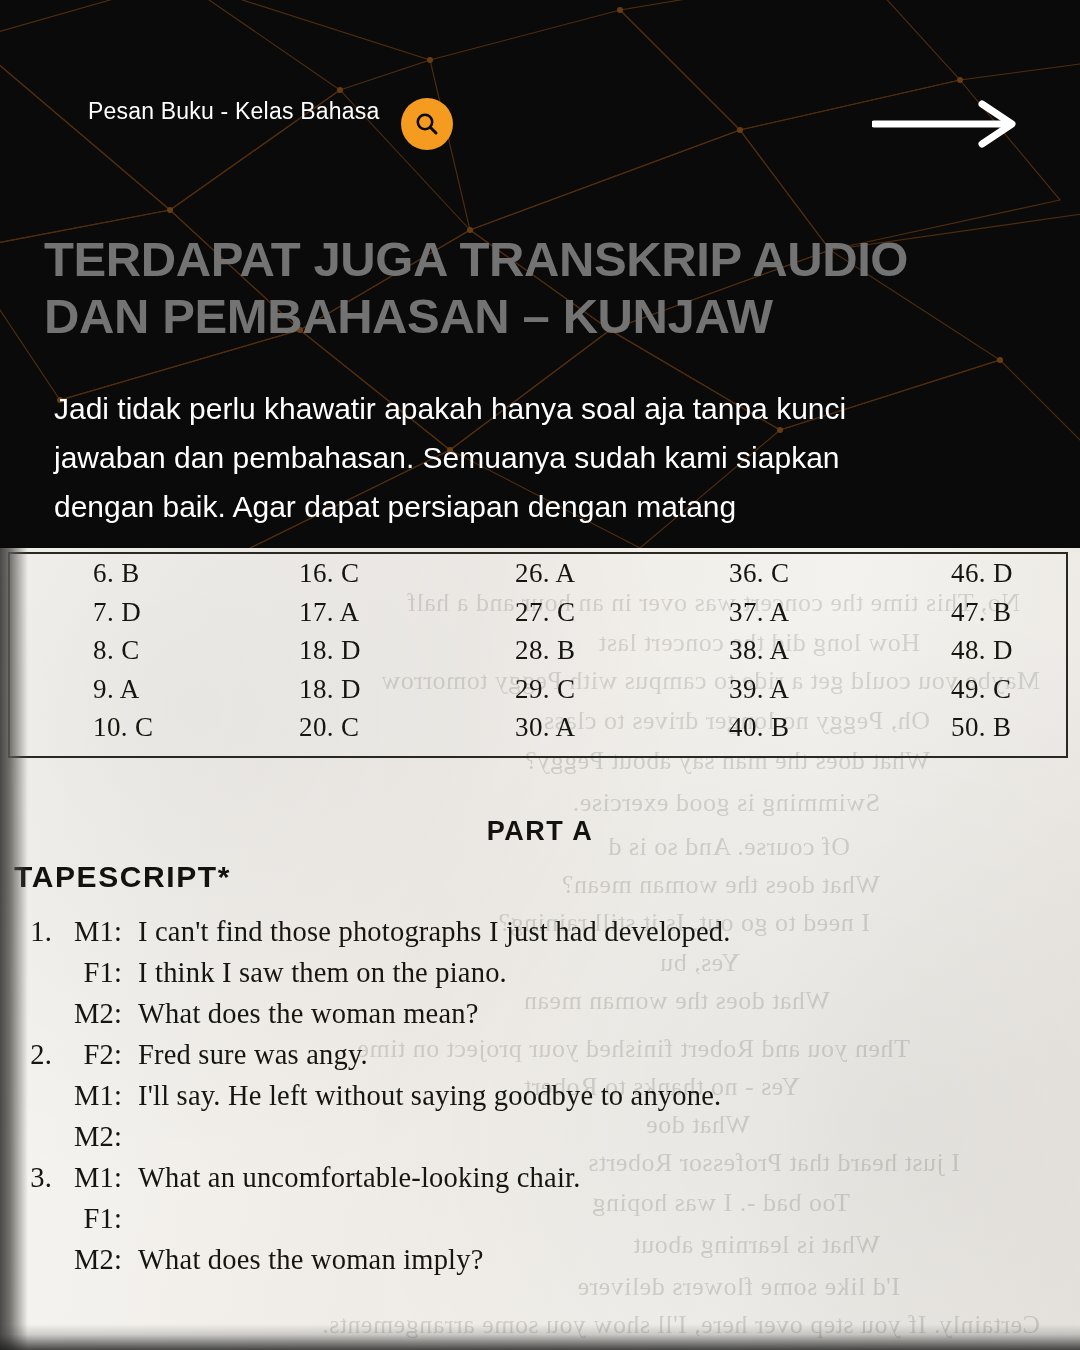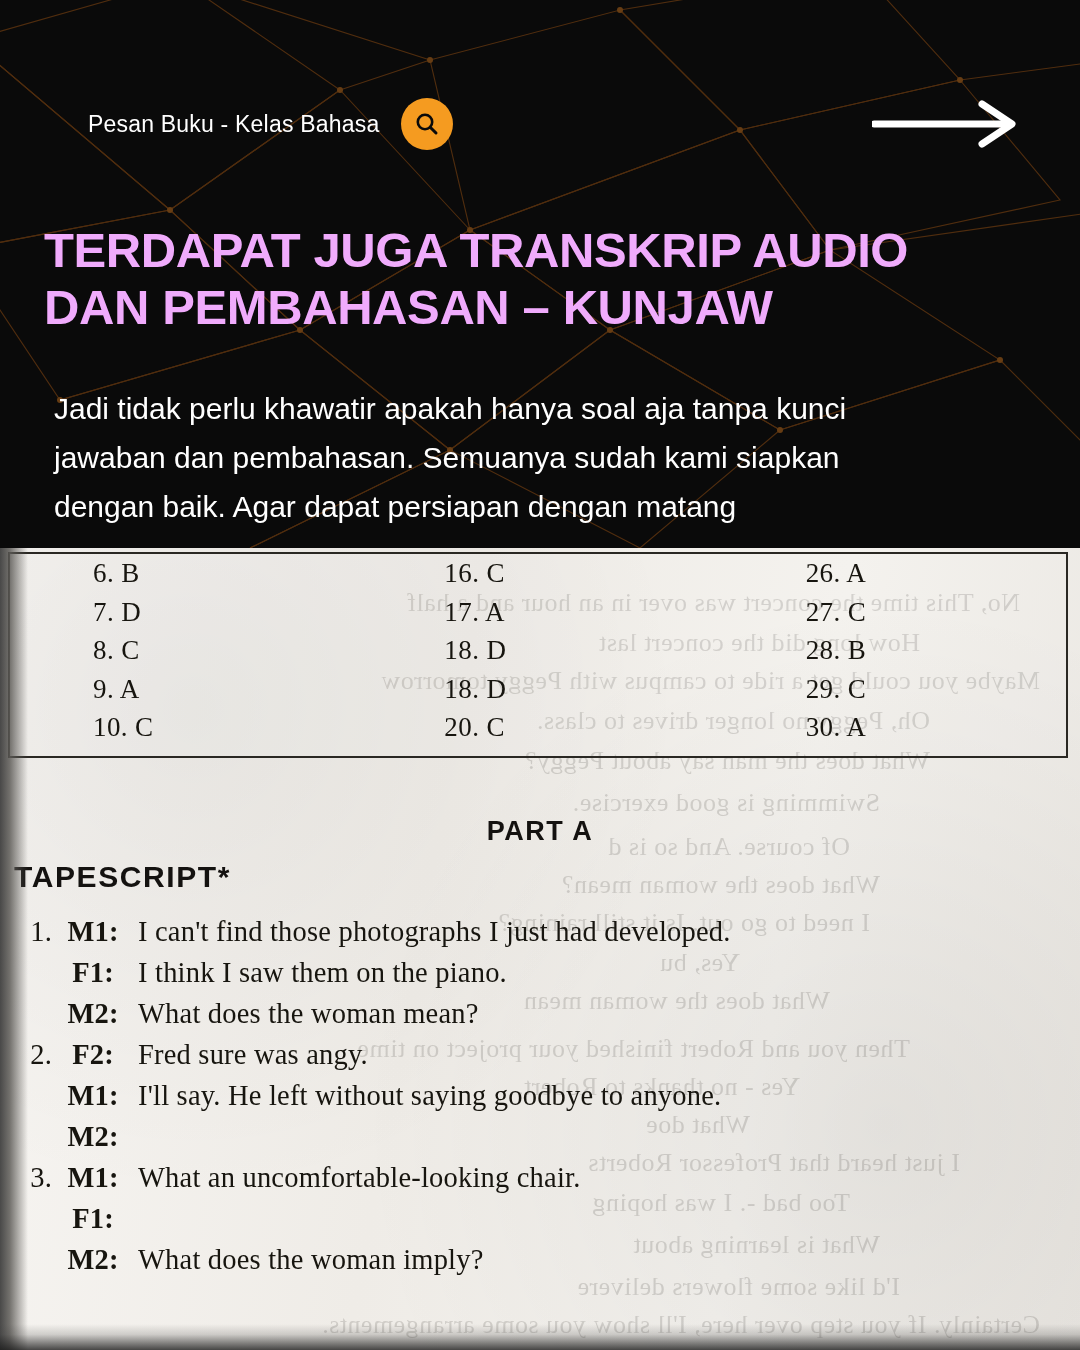--- a/index.html
+++ b/index.html
@@ -28,21 +28,20 @@
     position: absolute;
     top: 0; left: 0;
     width: 1080px; height: 548px;
     opacity: 0.55;
   }
 
   .hero-topbar {
     position: absolute;
     top: 98px; left: 88px;
     display: flex;
-    align-items: center;
     gap: 22px;
   }
   .kicker {
     color: #ffffff;
     font-size: 23px;
     letter-spacing: 0.2px;
     font-weight: 400;
     white-space: nowrap;
   }
   .search-badge {
@@ -55,23 +54,23 @@
     flex: 0 0 auto;
   }
   .arrow-right {
     position: absolute;
     top: 100px; right: 62px;
     width: 146px; height: 48px;
   }
 
   .hero-title {
     position: absolute;
-    top: 222px; left: 44px;
+    top: 231px; left: 44px;
     width: 980px;
-    color: #f0abfc;
+    color: #737373;
     font-size: 49px;
     line-height: 1.17;
     font-weight: 800;
     letter-spacing: -0.4px;
     text-transform: uppercase;
   }
   .hero-sub {
     position: absolute;
     top: 385px; left: 54px;
     width: 880px;
@@ -182,23 +181,23 @@
   }
   .s-num {
     width: 48px;
     text-align: right;
     padding-right: 12px;
     flex: 0 0 auto;
   }
   .s-spk {
     width: 74px;
     flex: 0 0 auto;
-    text-align: center;
+    text-align: right;
     padding-right: 16px;
-    font-weight: 700;
+    font-weight: 400;
   }
   .s-txt { flex: 1 1 auto; }
 
   
   .ghost {
     position: absolute;
     inset: 0;
     opacity: 0.16;
     color: #2e2a24;
     font-family: "Liberation Serif", serif;
@@ -315,20 +314,34 @@
         <div class="key-item">18. D</div>
         <div class="key-item">20. C</div>
       </div>
       <div class="key-col c2">
         <div class="key-item">26. A</div>
         <div class="key-item">27. C</div>
         <div class="key-item">28. B</div>
         <div class="key-item">29. C</div>
         <div class="key-item">30. A</div>
       </div>
+      <div class="key-col c3">
+        <div class="key-item">36. C</div>
+        <div class="key-item">37. A</div>
+        <div class="key-item">38. A</div>
+        <div class="key-item">39. A</div>
+        <div class="key-item">40. B</div>
+      </div>
+      <div class="key-col c4">
+        <div class="key-item">46. D</div>
+        <div class="key-item">47. B</div>
+        <div class="key-item">48. D</div>
+        <div class="key-item">49. C</div>
+        <div class="key-item">50. B</div>
+      </div>
     </div>
 
     <div class="part-a">PART A</div>
     <div class="tapescript-label">TAPESCRIPT*</div>
 
     <div class="script">
       <div class="script-line">
         <span class="s-num">1.</span>
         <span class="s-spk">M1:</span>
         <span class="s-txt">I can't find those photographs I just had developed.</span>

